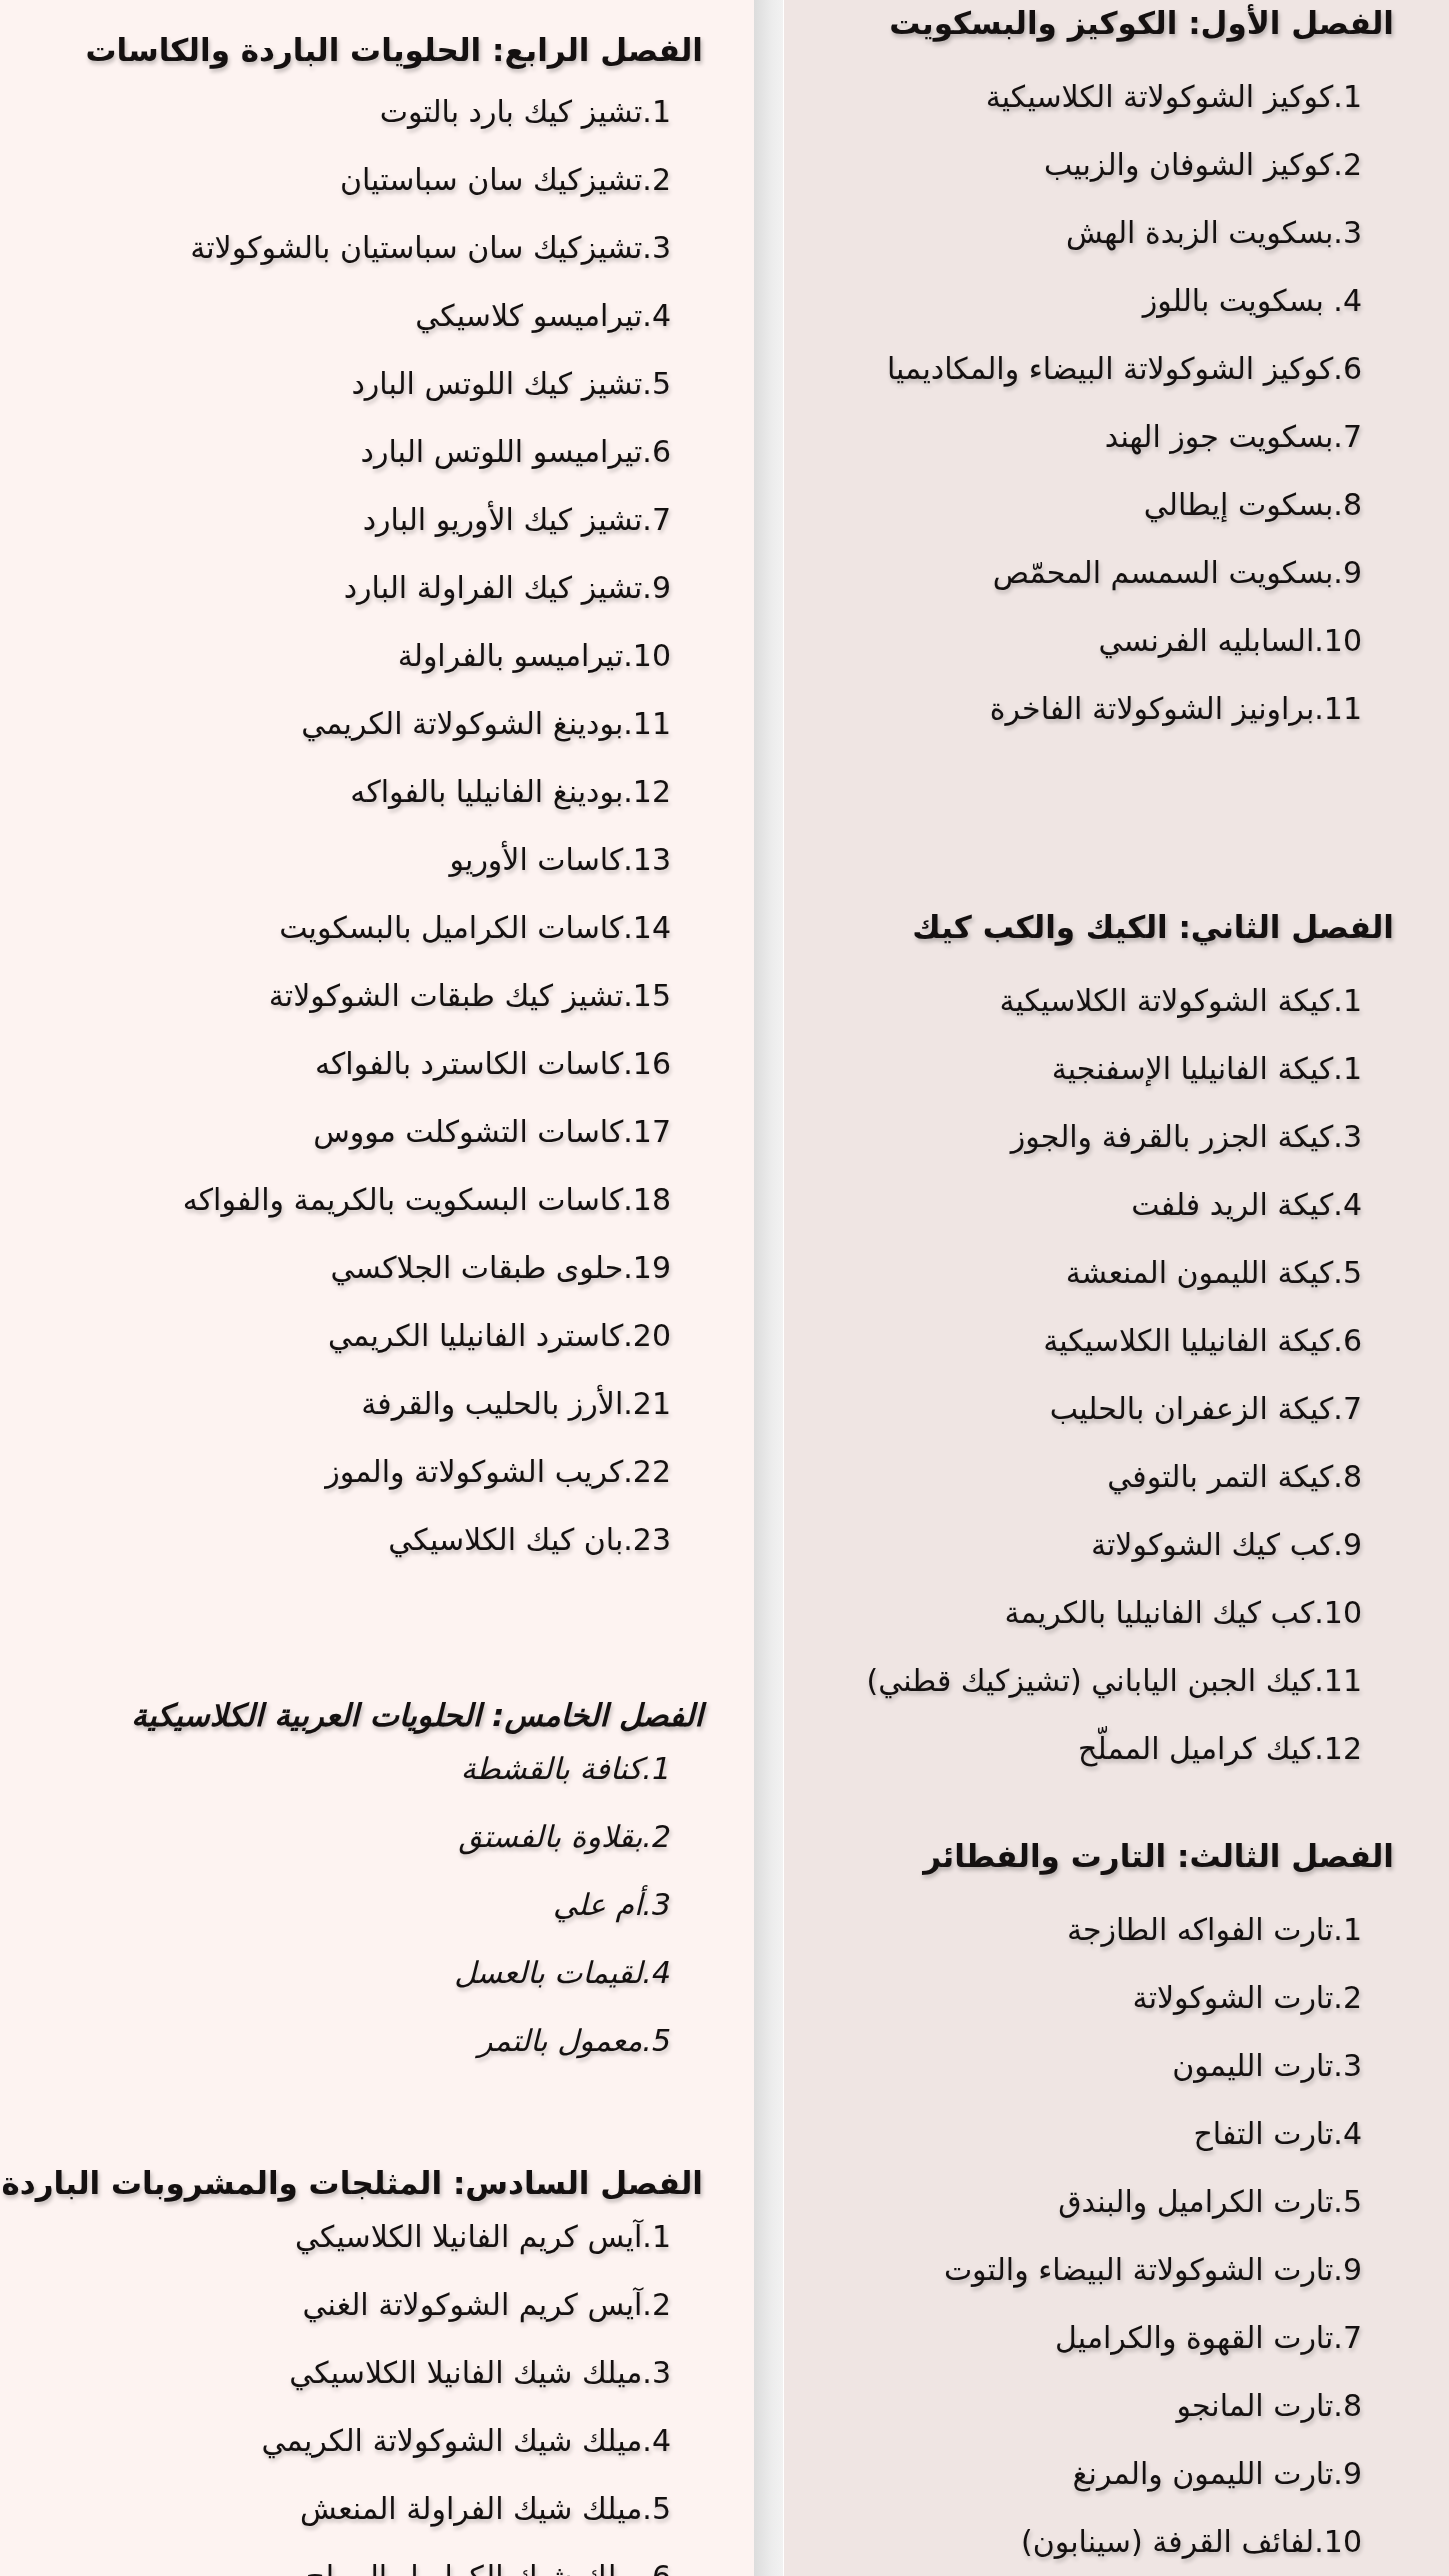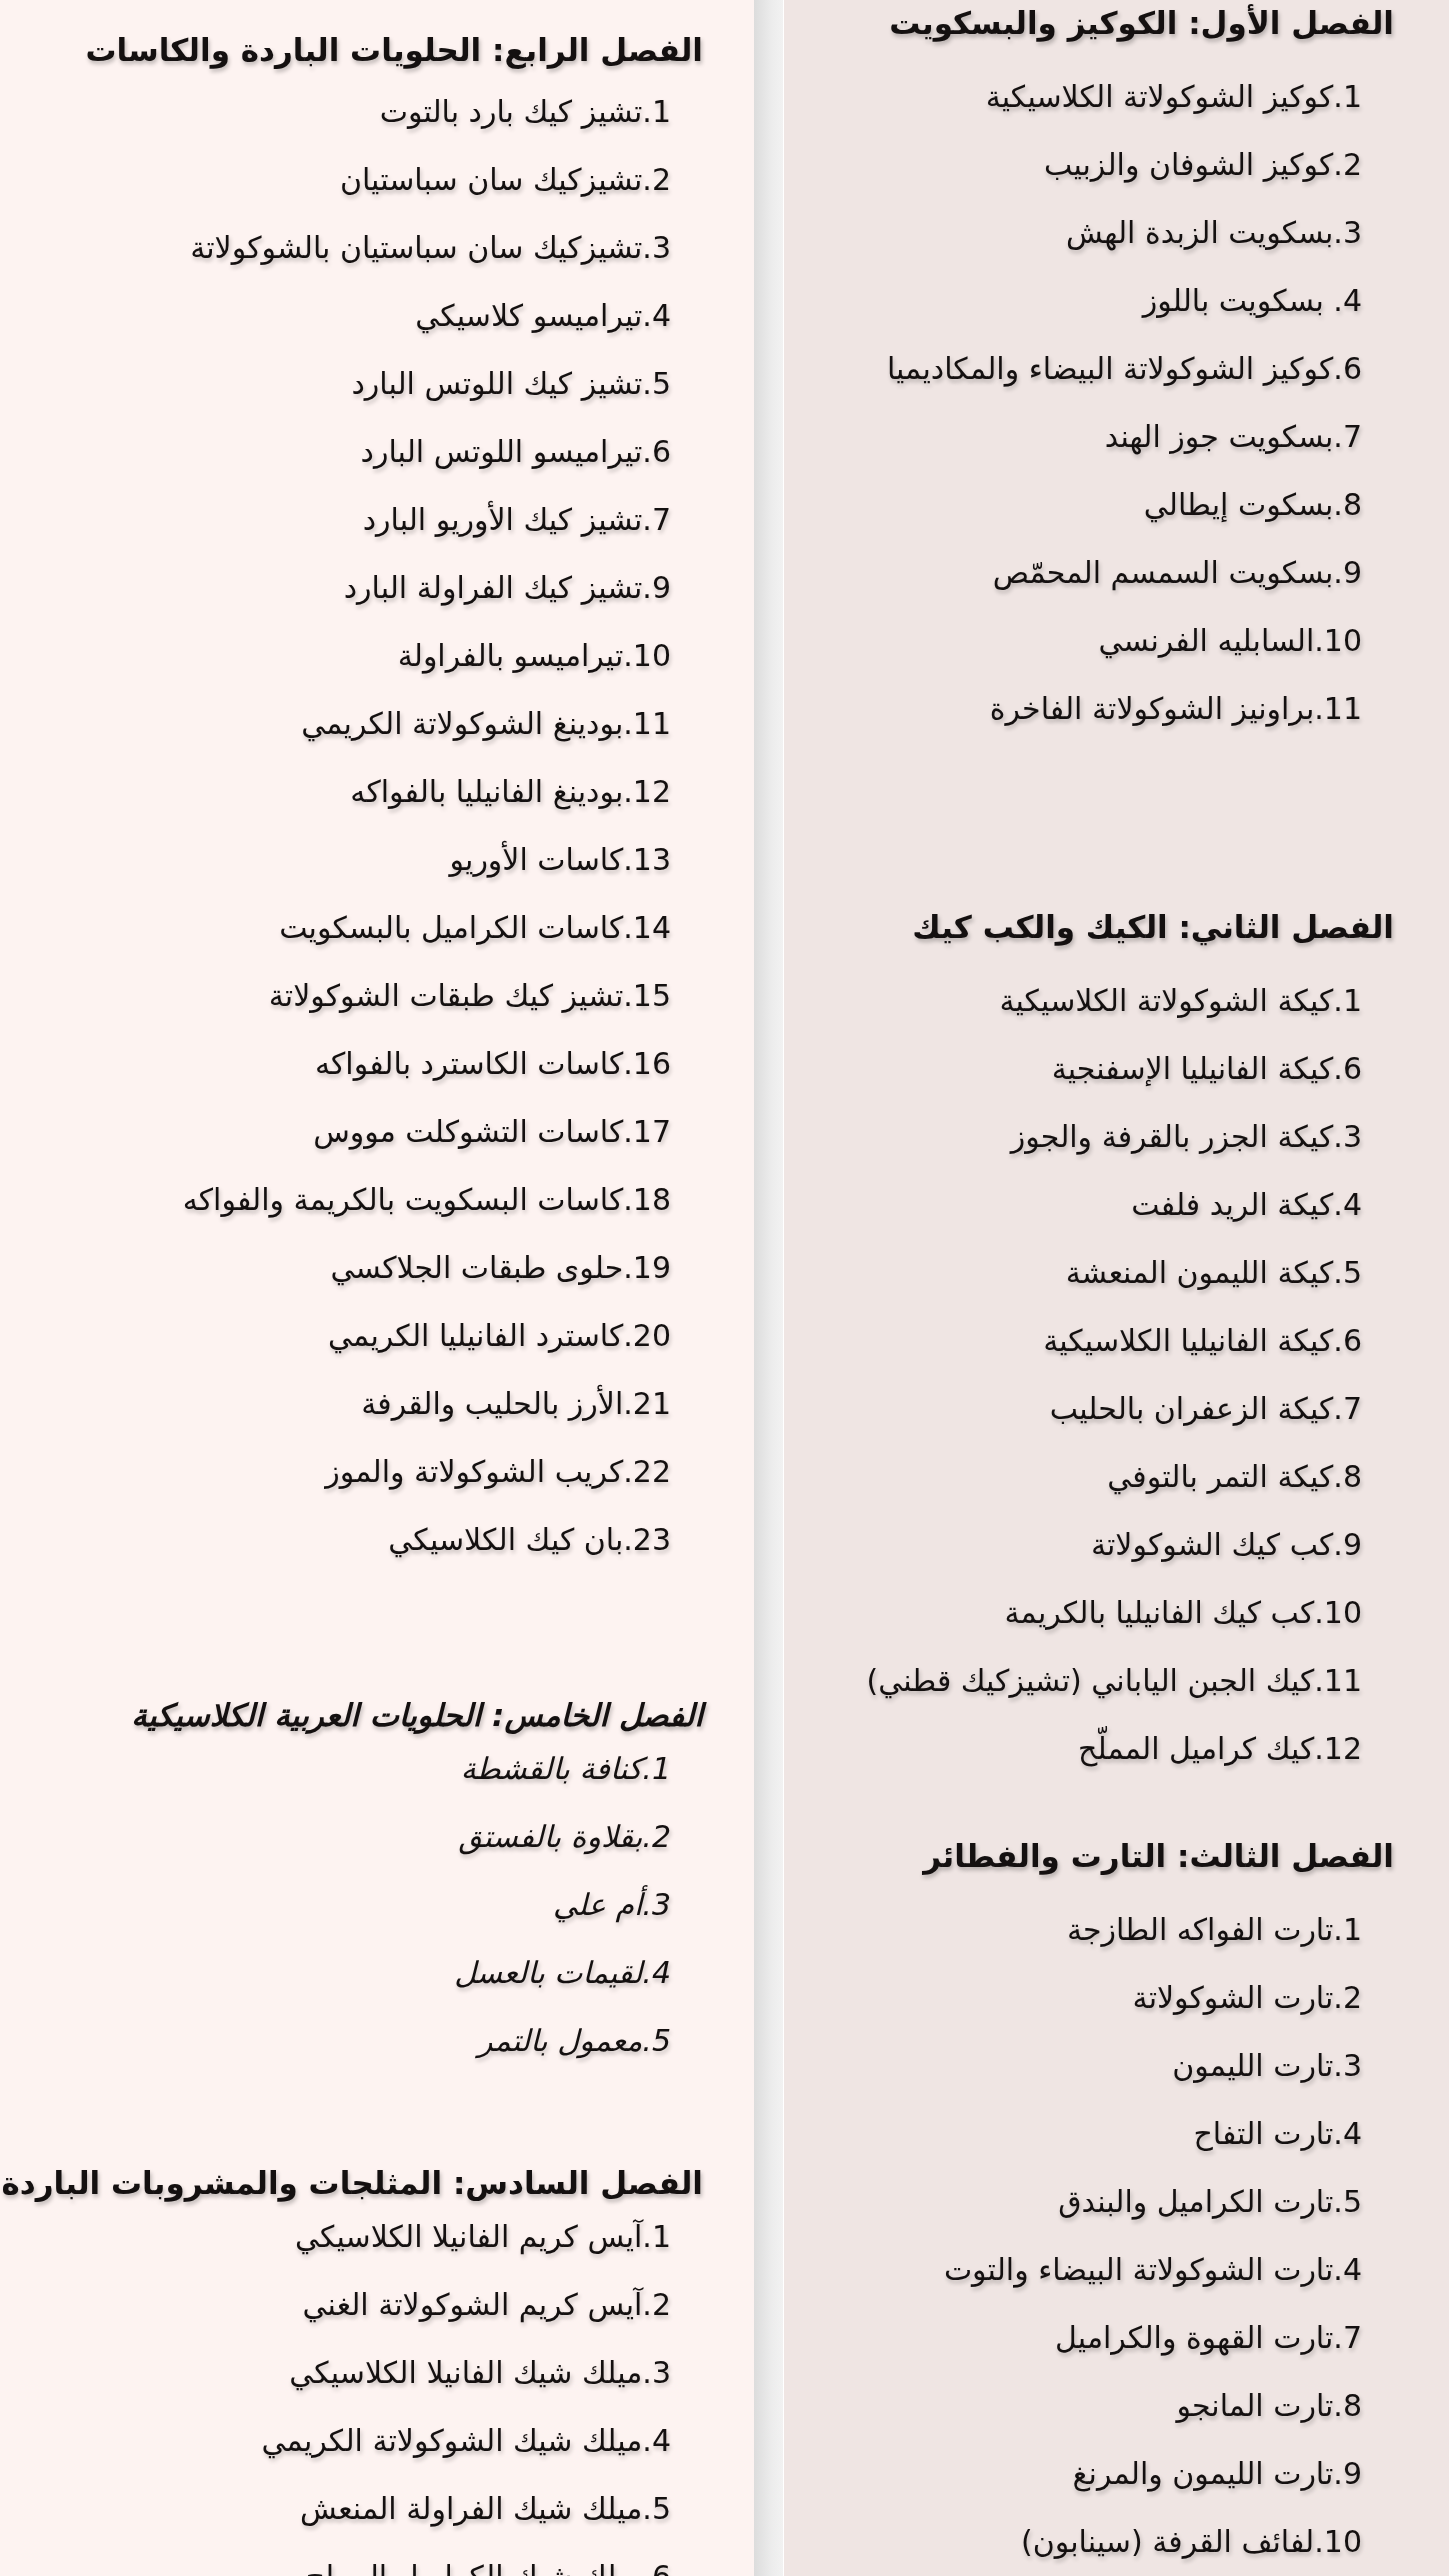--- a/index.html
+++ b/index.html
@@ -45,21 +45,21 @@
     <li class="item">9.بسكويت السمسم المحمّص</li>
     <li class="item">10.السابليه الفرنسي</li>
     <li class="item">11.براونيز الشوكولاتة الفاخرة</li>
   </ul>
 </section>
 
 <section class="section" style="right:55px; top:907px;">
   <h2 class="heading">الفصل الثاني: الكيك والكب كيك</h2>
   <ul class="items" style="margin-top:20px;">
     <li class="item">1.كيكة الشوكولاتة الكلاسيكية</li>
-    <li class="item">6.كيكة الفانيليا الإسفنجية</li>
+    <li class="item">1.كيكة الفانيليا الإسفنجية</li>
     <li class="item">3.كيكة الجزر بالقرفة والجوز</li>
     <li class="item">4.كيكة الريد فلفت</li>
     <li class="item">5.كيكة الليمون المنعشة</li>
     <li class="item">6.كيكة الفانيليا الكلاسيكية</li>
     <li class="item">7.كيكة الزعفران بالحليب</li>
     <li class="item">8.كيكة التمر بالتوفي</li>
     <li class="item">9.كب كيك الشوكولاتة</li>
     <li class="item">10.كب كيك الفانيليا بالكريمة</li>
     <li class="item">11.كيك الجبن الياباني (تشيزكيك قطني)</li>
     <li class="item">12.كيك كراميل المملّح</li>
@@ -67,21 +67,21 @@
 </section>
 
 <section class="section" style="right:55px; top:1836px;">
   <h2 class="heading">الفصل الثالث: التارت والفطائر</h2>
   <ul class="items" style="margin-top:20px;">
     <li class="item">1.تارت الفواكه الطازجة</li>
     <li class="item">2.تارت الشوكولاتة</li>
     <li class="item">3.تارت الليمون</li>
     <li class="item">4.تارت التفاح</li>
     <li class="item">5.تارت الكراميل والبندق</li>
-    <li class="item">4.تارت الشوكولاتة البيضاء والتوت</li>
+    <li class="item">9.تارت الشوكولاتة البيضاء والتوت</li>
     <li class="item">7.تارت القهوة والكراميل</li>
     <li class="item">8.تارت المانجو</li>
     <li class="item">9.تارت الليمون والمرنغ</li>
     <li class="item">10.لفائف القرفة (سينابون)</li>
   </ul>
 </section>
 
 <section class="section" style="right:746px; top:30px;">
   <h2 class="heading">الفصل الرابع: الحلويات الباردة والكاسات</h2>
   <ul class="items" style="margin-top:8px;">

